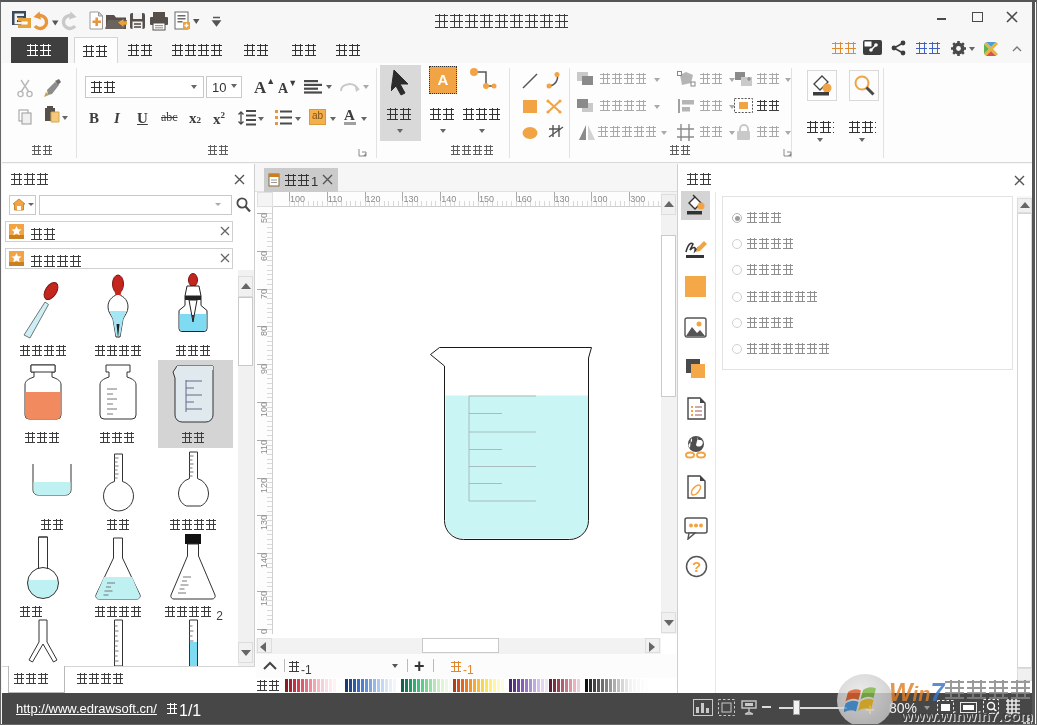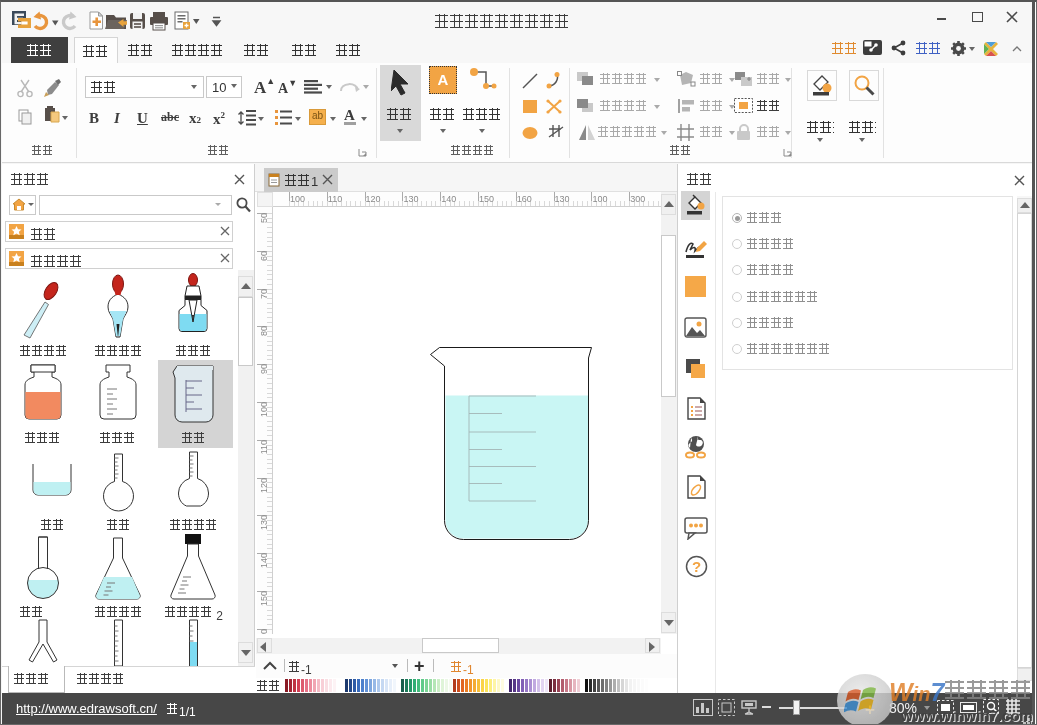--- a/index.html
+++ b/index.html
@@ -181,21 +181,21 @@
 <div class="abs" style="left:325px;top:83px"><span class="dd"></span></div>
 <svg class="abs" style="left:338px;top:77px" width="22" height="14">
     <path d="M2 12a8 6 0 0 1 17 -1" stroke="#c9c9c9" stroke-width="2" fill="none"></path>
     <path d="M16 8l5 2-4 3z" fill="#c9c9c9"></path>
   </svg>
 <div class="abs" style="left:362px;top:83px"><span class="dd ddg"></span></div>
 <div class="abs" style="left:88px;top:108px;width:280px;height:20px;color:#3d3d3d;font-family:'Liberation Serif',serif;font-size:15px;font-weight:bold">
  <span style="position:absolute;left:0">B</span>
  <span style="position:absolute;left:25px;font-style:italic">I</span>
  <span style="position:absolute;left:48px;text-decoration:underline">U</span>
- <span style="position:absolute;left:72px;font-size:12px;text-decoration:line-through;font-weight:bold">abc</span>
+ <span style="position:absolute;left:72px;font-size:12px;text-decoration:line-through;font-weight:normal">abc</span>
  <span style="position:absolute;left:100px">x<span style="font-size:9px">2</span></span>
  <span style="position:absolute;left:124px">x<span style="font-size:9px;vertical-align:6px">2</span></span>
 </div>
 <svg class="abs" style="left:237px;top:108px" width="18" height="16">
     <path d="M3 2v12M0.5 4.5L3 2l2.5 2.5M0.5 11.5L3 14l2.5-2.5" stroke="#4a4a4a" stroke-width="1.3" fill="none"></path>
     <g fill="#4a4a4a">
       <rect x="8" width="10" height="2"></rect>
       <rect x="8" y="4.5" width="10" height="2"></rect>
       <rect x="8" y="9" width="10" height="2"></rect>
       <rect x="8" y="13.5" width="10" height="2"></rect>
@@ -380,21 +380,21 @@
     <path d="M5 7l5-6H0z" fill="#666"></path>
   </svg>
 
 <div class="abs" style="left:1px;top:664px;width:253px;height:27px;background:#fff;border-top:1px solid #d5d5d5"></div>
 <div class="abs" style="left:7px;top:664px;width:57px;height:27px;background:#fff;border:1px solid #b9b9b9;border-top:none"></div>
 <div class="abs" style="left:13px;top:671px;color:#3d3d3d"><span class="zh z12" style="width:36px"></span></div>
 <div class="abs" style="left:76px;top:671px;color:#3d3d3d"><span class="zh z12" style="width:48px"></span></div>
 
 <div class="abs" style="left:1px;top:691px;width:1034px;height:33px;background:#474747"></div>
 <div class="abs" style="left:15px;top:699px;color:#fff;font-size:13px;text-decoration:underline">http://www.edrawsoft.cn/</div>
-<div class="abs" style="left:166px;top:701px;color:#fff"><span class="zh z12" style="width:12px"></span><span style="font-size:12px;position:relative;top:-1px">1/1</span></div>
+<div class="abs" style="left:166px;top:701px;color:#fff"><span class="zh z12" style="width:12px"></span><span style="font-size:16px;position:relative;top:-1px">1/1</span></div>
 
 <svg class="abs" style="left:5px;top:262px" width="74" height="87" viewBox="0 0 74 87">
  <path d="M18 71L39 38l3.5 2.5L24 74z" fill="#cdeef5" stroke="#555" stroke-width="0.8"></path>
  <ellipse cx="45" cy="27" rx="5.5" ry="9.5" fill="#c4251c" stroke="#7d1511" transform="rotate(33 45 27)"></ellipse>
 </svg>
 <svg class="abs" style="left:80px;top:262px" width="74" height="87" viewBox="0 0 74 87">
  <path d="M37 30c-7 3-10 7-10 13 0 5 3 8 5 12l3 18h4l3-18c2-4 5-7 5-12 0-6-3-10-10-13z" fill="#fff" stroke="#333"></path>
  <path d="M28.5 47c1 3 2.5 5 3.5 8l3 17h4l3-17c1-3 2.5-5 3.5-8z" fill="#a5e6f5"></path>
  <path d="M35.5 60l1.5 14 1.5-14z" fill="#222"></path>
  <ellipse cx="37" cy="20" rx="5.5" ry="9" fill="#c4251c" stroke="#7d1511"></ellipse>

